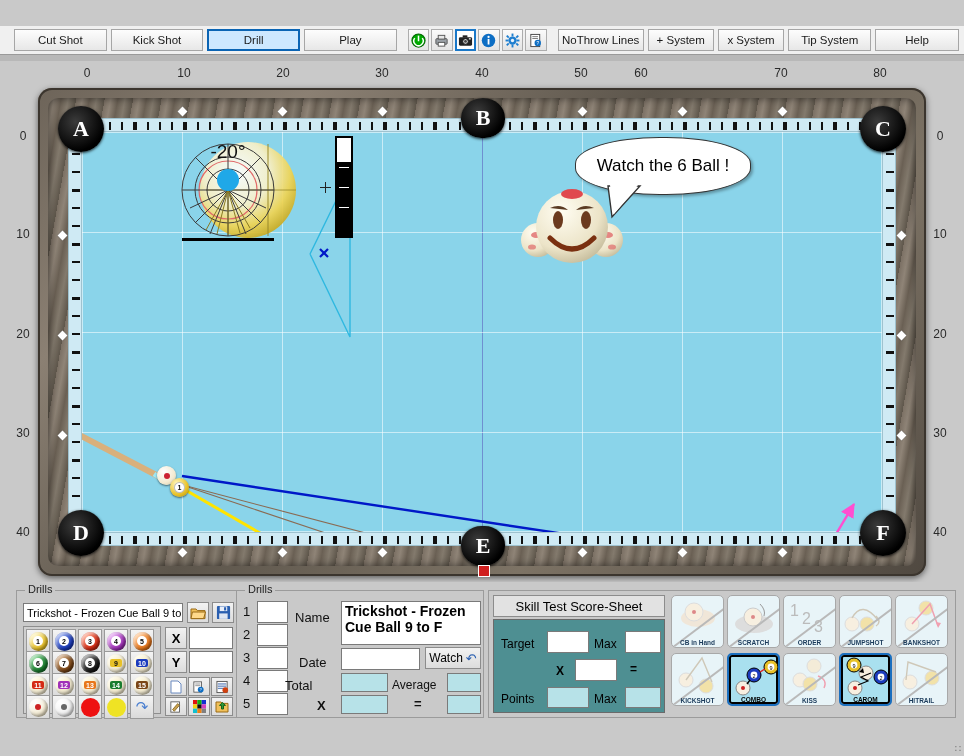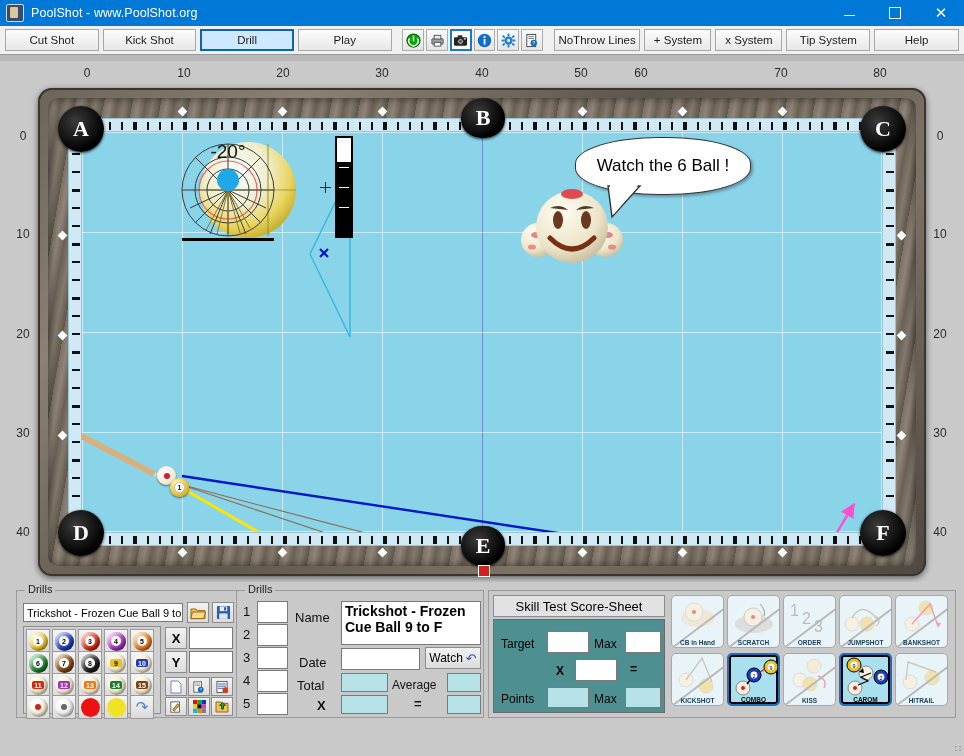--- a/index.html
+++ b/index.html
@@ -100,32 +100,23 @@
   .diag{position:absolute;left:-6px;top:50%;width:78px;height:2px;background:#b9b9b9;transform:rotate(-37deg);transform-origin:center;}
   .skill{position:absolute;background:#4e8f92;border:1px solid #6a6a6a;box-sizing:border-box;}
   .skill .lbl{color:#000;font-size:12px;}
   .sizer{position:absolute;right:3px;bottom:2px;font-size:10px;color:#7a7a7a;}
 </style>
 </head>
 <body>
 
 <div id="app">
 
-  <div class="titlebar">
-    <div class="tb-icon"></div>
-    <div class="tb-title">PoolShot - www.PoolShot.org</div>
-    <div class="tb-btns">
-      <div class="tb-btn min"></div>
-      <div class="tb-btn max"></div>
-      <div class="tb-btn close">✕</div>
-    </div>
-  </div>
 
   <div class="toolbar">
-    <div class="tbar-btn" style="width:95px;margin-left:5px">Cut Shot</div>
+    <div class="tbar-btn" style="width:95px;margin-left:14px">Cut Shot</div>
     <div class="tbar-btn" style="width:95px">Kick Shot</div>
     <div class="tbar-btn sel" style="width:95px">Drill</div>
     <div class="tbar-btn" style="width:95px">Play</div>
     <div class="tbar-sep"></div>
 
     <div class="icobtn" style="margin-left:7px">
       <svg width="15" height="15" viewBox="0 0 16 16">
           <circle cx="8" cy="8" r="7" fill="#0a0" stroke="#060" stroke-width="1.2"></circle>
           <rect x="7.2" y="2.8" width="1.6" height="6" fill="#fff"></rect>
           <path d="M4 5.5 A5 5 0 1 0 12 5.5" fill="none" stroke="#fff" stroke-width="1.6"></path>
@@ -797,21 +788,21 @@
       <span class="lbl" style="left:58px;top:19px">Name</span>
       <div class="txtin" style="position:absolute;left:104px;top:10px;width:140px;height:44px;font-size:14px;font-weight:bold;white-space:normal;align-items:flex-start;line-height:1.15;padding:1px 3px">Trickshot - Frozen Cue Ball 9 to F</div>
 
       <span class="lbl" style="left:62px;top:64px">Date</span>
       <div class="txtin" style="position:absolute;left:104px;top:57px;width:79px;height:22px"></div>
       <div class="btnflat" style="left:188px;top:56px;width:56px;height:22px;font-size:12px">
         <span>Watch</span>
         <span style="color:#2a5fb0;font-size:13px;margin-left:3px">↶</span>
       </div>
 
-      <span class="lbl" style="left:60px;top:87px">Total</span>
+      <span class="lbl" style="left:48px;top:87px">Total</span>
       <div class="cyanin" style="position:absolute;left:104px;top:82px;width:47px;height:19px"></div>
       <span class="lbl" style="left:155px;top:87px;font-size:12px">Average</span>
       <div class="cyanin" style="position:absolute;left:210px;top:82px;width:34px;height:19px"></div>
 
       <span class="lbl" style="left:80px;top:107px;font-weight:bold">X</span>
       <div class="cyanin" style="position:absolute;left:104px;top:104px;width:47px;height:19px"></div>
       <span class="lbl" style="left:177px;top:105px;font-weight:bold">=</span>
       <div class="cyanin" style="position:absolute;left:210px;top:104px;width:34px;height:19px"></div>
     </div>
 

